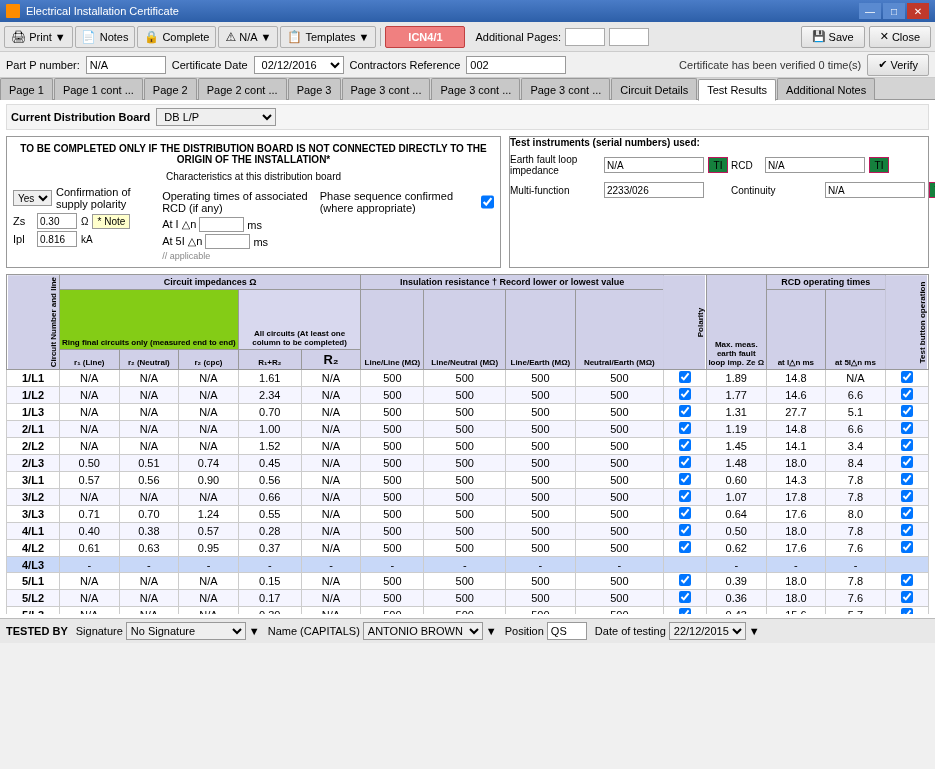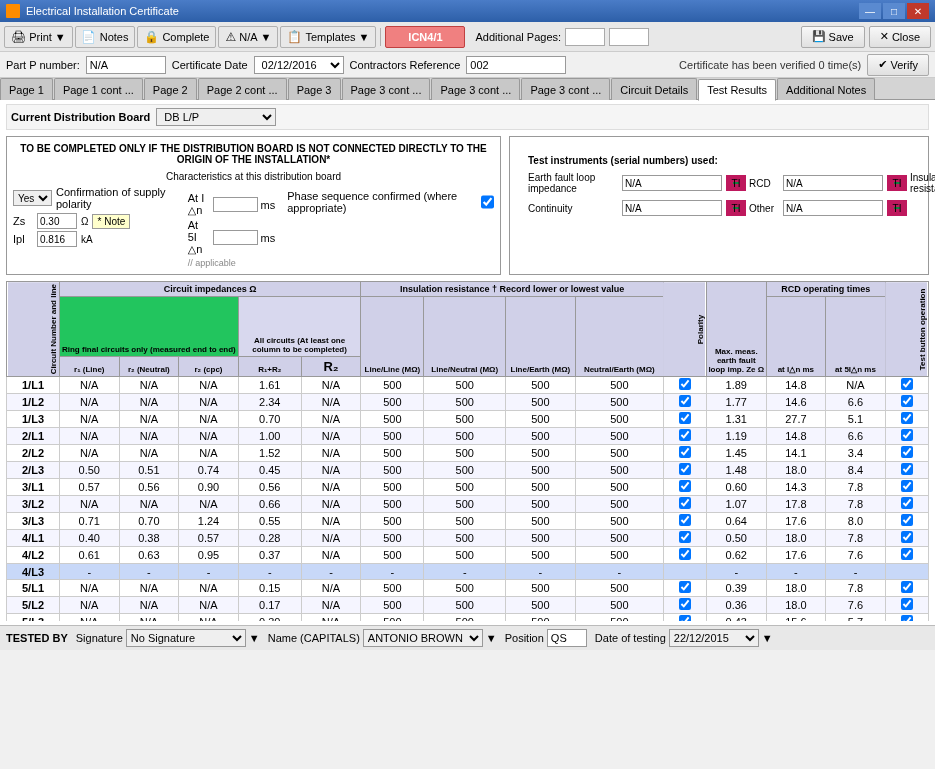--- a/index.html
+++ b/index.html
@@ -54,26 +54,26 @@
     .char-row select { height: 16px; width: 50px; font-size: 10px; border: 1px solid #999; }
     .char-row input { height: 16px; width: 50px; font-size: 10px; border: 1px solid #999; padding: 1px 2px; }
     .char-row .unit { font-size: 10px; }
     .note-btn { background: #ffffcc; border: 1px solid #999; padding: 1px 4px; cursor: pointer; font-size: 10px; }
     .operating-times { font-size: 10px; margin-top: 4px; }
     .op-row { display: flex; align-items: center; gap: 3px; margin: 2px 0; }
     .op-input { width: 45px; height: 15px; border: 1px solid #999; font-size: 10px; padding: 1px; }
     .phase-row { display: flex; align-items: center; gap: 4px; margin-top: 4px; font-size: 10px; }
     
     
-    .instruments-right { border: 1px solid #999; padding: 18px; width: 420px; }
+    .instruments-right { border: 1px solid #999; padding: 0; width: 420px; }
     .inst-title { font-weight: bold; font-size: 10px; margin-bottom: 6px; }
     .inst-row { display: flex; align-items: center; gap: 4px; margin-bottom: 3px; font-size: 10px; }
     .inst-row .inst-label { width: 90px; font-size: 10px; }
     .inst-row input { width: 100px; height: 16px; border: 1px solid #999; padding: 1px 2px; font-size: 10px; }
-    .inst-ti { background: #15803d; border: 7px solid #be185d; width: 20px; height: 16px; display: flex; align-items: center; justify-content: center; font-size: 10px; cursor: pointer; }
+    .inst-ti { background: #15803d; border: 1px solid #be185d; width: 20px; height: 16px; display: flex; align-items: center; justify-content: center; font-size: 10px; cursor: pointer; }
     
     
     .circuit-header { background: #8b0000; color: white; padding: 3px 8px; font-weight: bold; font-size: 12px; display: flex; justify-content: space-between; align-items: center; }
     
     
     .results-container { overflow-y: auto; height: 370px; position: relative; }
     .results-table { width: 100%; border-collapse: collapse; font-size: 10px; }
     .results-table th { background: #d0d0e8; border: 1px solid #999; padding: 2px 1px; text-align: center; font-size: 9px; vertical-align: bottom; }
     .results-table td { border: 1px solid #ccc; padding: 1px 2px; text-align: center; height: 16px; }
     .results-table tr:nth-child(even) td { background: #f5f5ff; }
@@ -83,21 +83,21 @@
     
     
     .bottom-bar { background: #e8e8e8; border-top: 1px solid #bbb; padding: 3px 6px; display: flex; align-items: center; gap: 8px; }
     .tested-by { font-weight: bold; font-size: 11px; }
     .bottom-field { display: flex; align-items: center; gap: 3px; font-size: 11px; }
     .bottom-field select { height: 18px; border: 1px solid #999; font-size: 11px; }
     .bottom-field input { height: 18px; border: 1px solid #999; padding: 1px 3px; font-size: 11px; }
     .sig-dropdown { width: 120px; }
     .name-input { width: 120px; }
     .pos-input { width: 40px; }
-    .date-input { width: 90px; }
+    .date-input { width: 77px; }
   </style>
 </head>
 <body>
 
 <div class="title-bar">
   <div class="app-icon"></div>
   <span class="title-text">Electrical Installation Certificate</span>
   <div class="win-controls">
     <button class="win-ctrl">—</button>
     <button class="win-ctrl">□</button>
@@ -228,20 +228,21 @@
             <span class="unit">Ω</span>
             <button class="note-btn">* Note</button>
           </div>
           <div class="char-row">
             <span style="width:20px;">Ipl</span>
             <input type="text" style="width: 40px; height: 16px; font-size: 10px; border: 1px solid rgb(153, 153, 153); padding: 1px 2px;" value="0.816">
             <span class="unit">kA</span>
           </div>
         </div>
         <div class="operating-times">
+          <div style="margin-bottom:3px;">Operating times of associated RCD (if any)</div>
           <div class="op-row">
             <span>At I △n</span>
             <input type="text" class="op-input" style="">
             <span>ms</span>
           </div>
           <div class="op-row" style="margin-top:2px;">
             <span>At 5I △n</span>
             <input type="text" class="op-input" style="">
             <span>ms</span>
           </div>
@@ -249,21 +250,21 @@
         </div>
         <div class="phase-row">
           <span>Phase sequence confirmed (where appropriate)</span>
           <input type="checkbox" checked="" style="width: 14px; height: 14px;">
         </div>
       </div>
     </div>
 
     <div class="instruments-right">
       <div class="inst-title">Test instruments (serial numbers) used:</div>
-      <div style="display:grid; grid-template-columns:1fr 1fr 1fr 1fr; gap:3px;">
+      <div style="display:grid; grid-template-columns:1fr 1fr 1fr; gap:3px;">
         <div class="inst-row">
           <span class="inst-label">Earth fault loop impedance</span>
           <input type="text" value="N/A" style="">
           <div class="inst-ti">TI</div>
         </div>
         <div class="inst-row">
           <span class="inst-label" style="width:30px;">RCD</span>
           <input type="text" value="N/A" style="">
           <div class="inst-ti">TI</div>
         </div>
@@ -315,21 +316,21 @@
         <tr>
           <th rowspan="4" style="writing-mode:vertical-rl; transform:rotate(180deg); font-size:8px;">Circuit Number and line</th>
           <th colspan="5" class="col-header-group">Circuit impedances Ω</th>
           <th colspan="4" class="col-header-group">Insulation resistance † Record lower or lowest value</th>
           <th rowspan="4" style="writing-mode:vertical-rl; transform:rotate(180deg); font-size:8px;">Polarity</th>
           <th rowspan="4" style="font-size:8px;">Max. meas. earth fault loop imp. Ze Ω</th>
           <th colspan="2" class="col-header-group">RCD operating times</th>
           <th rowspan="4" style="writing-mode:vertical-rl; transform:rotate(180deg); font-size:8px;">Test button operation</th>
         </tr>
         <tr>
-          <th colspan="3" style="font-size:8px; background:#22c55e;">Ring final circuits only (measured end to end)</th>
+          <th colspan="3" style="font-size:8px; background:#84cc16;">Ring final circuits only (measured end to end)</th>
           <th colspan="2" style="font-size:8px; background:#d8d8ee;">All circuits (At least one column to be completed)</th>
           <th rowspan="3" style="font-size:8px;">Line/Line (MΩ)</th>
           <th rowspan="3" style="font-size:8px;">Line/Neutral (MΩ)</th>
           <th rowspan="3" style="font-size:8px;">Line/Earth (MΩ)</th>
           <th rowspan="3" style="font-size:8px;">Neutral/Earth (MΩ)</th>
           <th rowspan="3" style="font-size:8px;">at I△n ms</th>
           <th rowspan="3" style="font-size:8px;">at 5I△n ms</th>
         </tr>
         <tr>
           <th style="font-size:8px;">r₁ (Line)</th>

